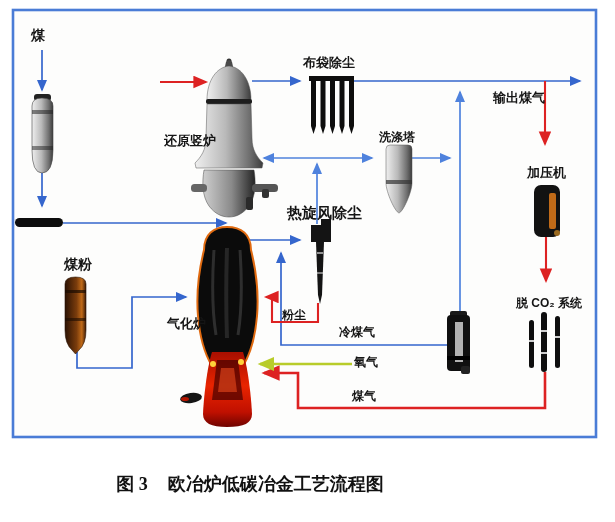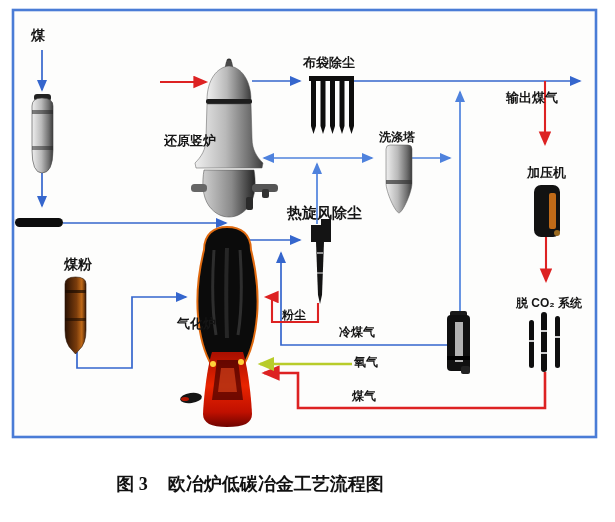--- a/index.html
+++ b/index.html
@@ -184,26 +184,26 @@
       <rect x="541" y="330" width="6" height="2" fill="#fff" opacity="0.8"></rect>
       <rect x="541" y="352" width="6" height="2" fill="#fff" opacity="0.8"></rect>
       <rect x="555" y="336" width="5" height="2" fill="#fff" opacity="0.8"></rect>
     </g>
   </svg>
 
   <div class="lbl s14" style="left:31px;top:27px;">煤</div>
   <div class="lbl s13" style="left:164px;top:132px;">还原竖炉</div>
   <div class="lbl s13" style="left:303px;top:54px;">布袋除尘</div>
   <div class="lbl s12" style="left:379px;top:129px;">洗涤塔</div>
-  <div class="lbl s13" style="left:476px;top:89px;padding-left:30px;">输出煤气</div>
+  <div class="lbl s13" style="left:463px;top:89px;padding-left:30px;">输出煤气</div>
   <div class="lbl s13" style="left:527px;top:164px;">加压机</div>
   <div class="lbl s11" style="left:287px;top:204px;">热旋风除尘</div>
   <div class="lbl s12" style="left:282px;top:307px;">粉尘</div>
   <div class="lbl s12" style="left:339px;top:324px;">冷煤气</div>
-  <div class="lbl s13" style="left:177px;top:315px;">气化炉</div>
+  <div class="lbl s13" style="left:167px;top:315px;">气化炉</div>
   <div class="lbl s14" style="left:64px;top:256px;">煤粉</div>
   <div class="lbl s12" style="left:354px;top:354px;">氧气</div>
   <div class="lbl s12" style="left:352px;top:388px;">煤气</div>
   <div class="lbl s12" style="left:516px;top:295px;">脱 CO₂ 系统</div>
 
   <div class="caption">
     <span>图 3</span><span class="gap"></span><span>欧冶炉低碳冶金工艺流程图</span>
   </div>
 
 

